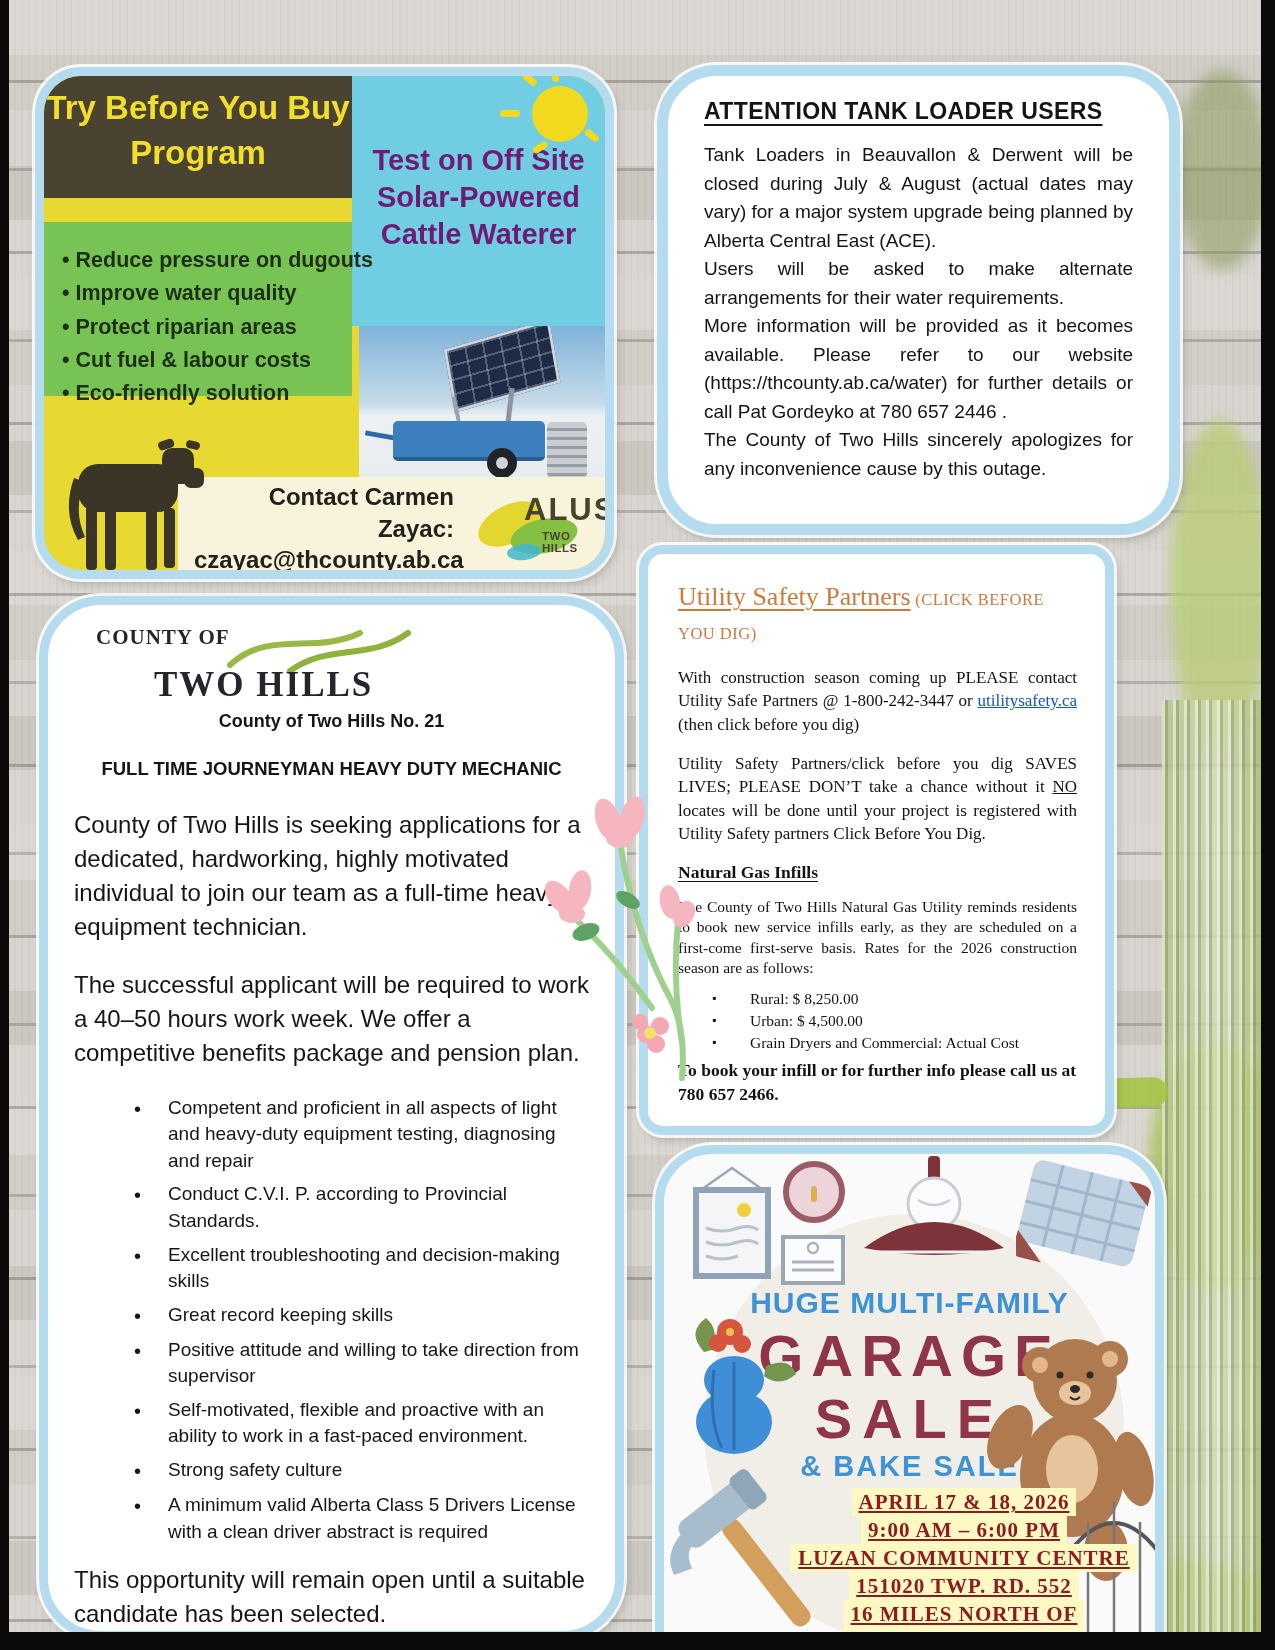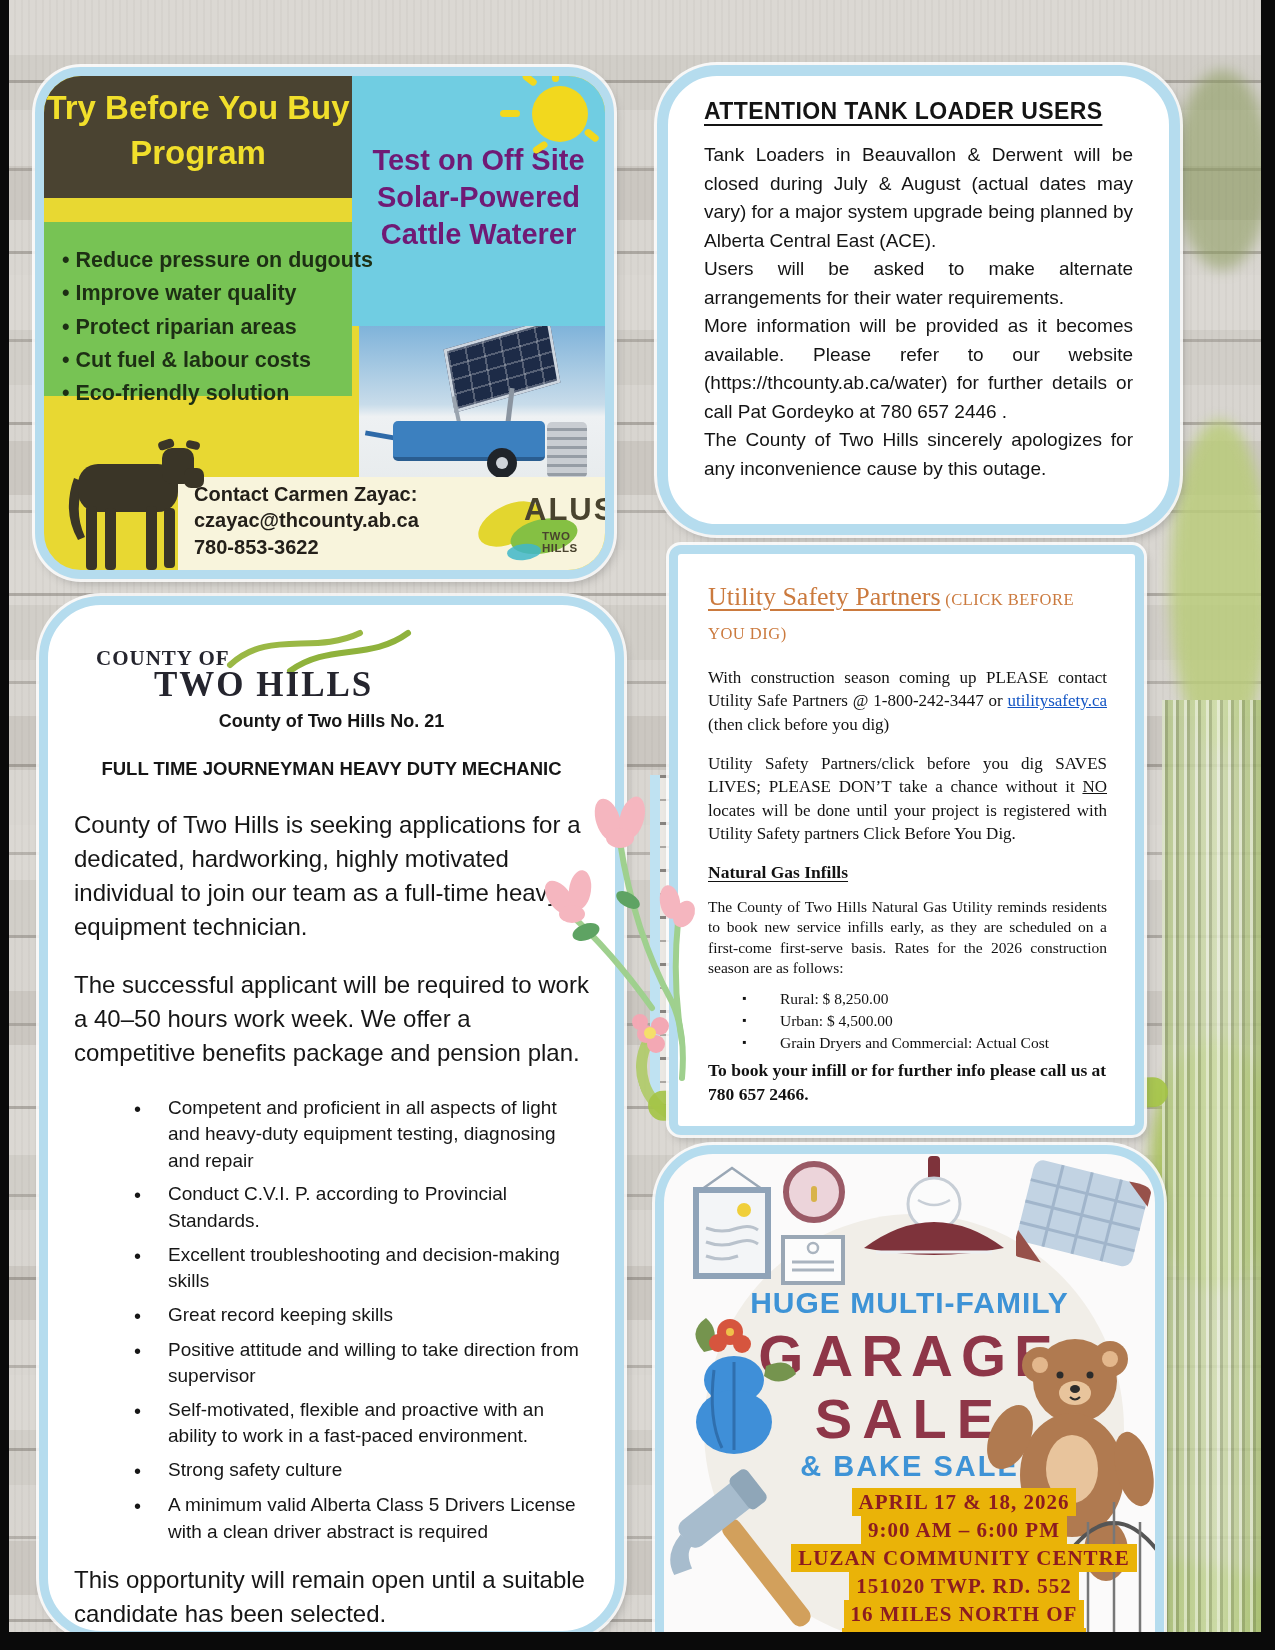--- a/index.html
+++ b/index.html
@@ -31,21 +31,21 @@
   #tryCard{left:35px;top:27px;width:561px;height:494px;border-radius:46px;background:#e8d832;overflow:hidden;}
   #tryCard .hdr{position:absolute;left:0;top:0;width:308px;height:112px;background:#4a4331;
     color:#f1df2b;font-weight:bold;font-size:33px;text-align:center;line-height:1.35;padding-top:10px;}
   #tryCard .bluepane{position:absolute;left:308px;top:0;width:253px;height:250px;background:#70cde2;}
   #tryCard .bluepane .side-title{margin-top:66px;text-align:center;font-weight:bold;font-size:29px;line-height:1.28;color:#701a75;}
   #tryCard .greenpane{position:absolute;left:0;top:146px;width:308px;height:174px;background:#77c354;}
   #tryCard .bullets{margin:22px 0 0 18px;color:#1d2f14;font-weight:bold;font-size:21.5px;line-height:1.55;}
   #tryCard .bullets div{white-space:nowrap;}
   #tryCard .bullets div:before{content:"• ";}
   #tryCard .cream{position:absolute;left:134px;top:401px;width:427px;height:93px;background:#f8f4dc;}
-  #tryCard .contact{position:absolute;left:150px;top:405px;width:260px;text-align:left;color:#24201a;font-weight:bold;font-size:20px;line-height:1.32;}
+  #tryCard .contact{position:absolute;left:150px;top:405px;width:260px;text-align:right;color:#24201a;font-weight:bold;font-size:24px;line-height:1.32;}
   #tryCard .alus{position:absolute;left:428px;top:402px;width:133px;height:92px;}
   #tryCard .alus .alus-word{position:absolute;left:52px;top:14px;font-size:31px;font-weight:bold;letter-spacing:2px;color:#49432e;}
   #tryCard .alus .alus-sub{position:absolute;left:70px;top:52px;font-size:11.5px;font-weight:bold;color:#49432e;letter-spacing:.5px;}
   .photo{position:absolute;left:315px;top:250px;width:246px;height:151px;overflow:hidden;
     background:linear-gradient(180deg,#7fb3da 0%,#c8dcea 52%,#eef1f3 60%,#e8ecee 100%);}
   .photo .panel{position:absolute;left:88px;top:8px;width:104px;height:58px;background:#1d2b47;border:3px solid #cdd6e0;
     background-image:repeating-linear-gradient(90deg, rgba(255,255,255,.25) 0 2px, rgba(0,0,0,0) 2px 18px),repeating-linear-gradient(180deg, rgba(255,255,255,.25) 0 2px, rgba(0,0,0,0) 2px 14px);
     transform:rotate(-16deg) skewX(-6deg);}
   .photo .pole{position:absolute;left:148px;top:62px;width:5px;height:44px;background:#8b95a1;transform:rotate(7deg);}
   .photo .frame1{position:absolute;left:96px;top:70px;width:4px;height:34px;background:#9aa4af;transform:rotate(-12deg);}
@@ -58,33 +58,33 @@
   
   #tankCard{left:657px;top:25px;width:501px;height:448px;border-radius:60px;border-width:11px;padding:0;}
   #tankCard .inner{padding:22px 36px 0 36px;color:#141414;}
   #tankCard h2{margin:0 0 16px 0;font-size:23px;letter-spacing:.4px;font-weight:bold;
     text-decoration:underline;text-underline-offset:5px;}
   #tankCard p{margin:0;font-size:19px;line-height:1.5;text-align:justify;}
   
   #jobCard{left:39px;top:556px;width:567px;height:1026px;border-radius:62px;overflow:hidden;}
   #jobCard .inner{padding:20px 26px 0 26px;color:#161616;}
   .cth-logo{position:relative;height:84px;margin-left:22px;}
-  .cth-county{position:absolute;left:0;top:21px;font-family:"Liberation Serif",serif;font-weight:bold;font-size:21px;letter-spacing:1px;color:#25252e;}
+  .cth-county{position:absolute;left:0;top:0;font-family:"Liberation Serif",serif;font-weight:bold;font-size:21px;letter-spacing:1px;color:#25252e;}
   .cth-two{position:absolute;left:58px;top:40px;font-family:"Liberation Serif",serif;font-weight:bold;font-size:35px;letter-spacing:2px;color:#25252e;}
   .cth-swoosh{position:absolute;left:128px;top:-4px;}
   .center{text-align:center;}
   #jobCard .org{font-weight:bold;font-size:18px;margin:2px 0 26px 0;}
   #jobCard .jobtitle{font-weight:bold;font-size:18.5px;margin:0 0 28px 0;}
   #jobCard p.body{font-size:24px;line-height:1.42;margin:0 0 24px 0;}
   #jobCard .skill{display:flex;margin:0 0 7px 60px;font-size:19px;line-height:1.4;}
   #jobCard .skill:before{content:"•";flex:0 0 34px;font-size:20px;}
   #jobCard .skill span{flex:1;padding-right:4px;}
   a.link{color:#1355c4;text-decoration:underline;}
   
-  #utilCard{left:669px;top:505px;width:457px;height:572px;border-radius:12px;}
+  #utilCard{left:639px;top:505px;width:457px;height:572px;border-radius:24px;}
   #utilCard .inner{padding:26px 28px 0 30px;font-family:"Liberation Serif",serif;color:#121212;}
   #utilCard h2{margin:0 0 18px 0;font-weight:normal;color:#cb7a3e;font-size:26px;line-height:1.3;}
   #utilCard h2 .main{text-decoration:underline;text-underline-offset:4px;}
   #utilCard h2 .paren{font-size:16.5px;letter-spacing:.5px;}
   #utilCard p.b1{font-size:17px;line-height:1.38;text-align:justify;margin:0 0 16px 0;}
   #utilCard .subhead{font-weight:bold;text-decoration:underline;text-underline-offset:3px;font-size:17.5px;margin:4px 0 14px 0;}
   #utilCard p.small{font-size:15.5px;line-height:1.32;text-align:justify;margin:0 0 10px 0;}
   #utilCard .rate{display:flex;margin:0 0 2px 34px;font-size:15.5px;line-height:1.3;}
   #utilCard .rate:before{content:"▪";flex:0 0 38px;font-size:12px;padding-top:2px;}
   #utilCard .rate span{flex:1;}
@@ -92,21 +92,21 @@
   .u{text-decoration:underline;}
   
   #garageCard{left:655px;top:1105px;width:491px;height:560px;border-radius:58px;overflow:hidden;background:#fbfafa;}
   #garageCard .halo{position:absolute;left:40px;top:60px;width:420px;height:430px;border-radius:50%;background:#f1eee8;}
   .gs-line1{position:absolute;left:0;top:132px;width:100%;text-align:center;color:#3e93d6;font-weight:bold;font-size:30px;letter-spacing:1px;}
   .gs-line2{position:absolute;left:0;top:168px;width:100%;text-align:center;color:#8e3648;font-weight:bold;font-size:58px;letter-spacing:8px;}
   .gs-line3{position:absolute;left:0;top:232px;width:100%;text-align:center;color:#8e3648;font-weight:bold;font-size:56px;letter-spacing:10px;}
   .gs-line4{position:absolute;left:0;top:296px;width:100%;text-align:center;color:#3e93d6;font-weight:bold;font-size:29px;letter-spacing:2px;}
   .gs-details{position:absolute;left:120px;top:338px;width:360px;text-align:center;font-family:"Liberation Serif",serif;font-weight:bold;font-size:21px;color:#8c1c20;line-height:1.0;}
   .gs-details div{margin-bottom:7px;}
-  .gs-details span{background:#eab308;padding:2px 7px;letter-spacing:1px;white-space:nowrap;}
+  .gs-details span{background:#fef9c3;padding:2px 7px;letter-spacing:1px;white-space:nowrap;text-decoration:underline;}
   .gs-pie{position:absolute;left:118px;top:488px;color:#3e93d6;font-weight:bold;font-size:21px;letter-spacing:1px;}
   svg{display:block;}
 </style>
 </head>
 <body>
 
 <div id="page">
 
   <div class="leaf" style="left:1175px;top:70px;width:95px;height:200px;background:#8a9a5a;opacity:.55;"></div>
   <div class="leaf" style="left:1170px;top:420px;width:100px;height:330px;background:#b9cc77;opacity:.8;"></div>

